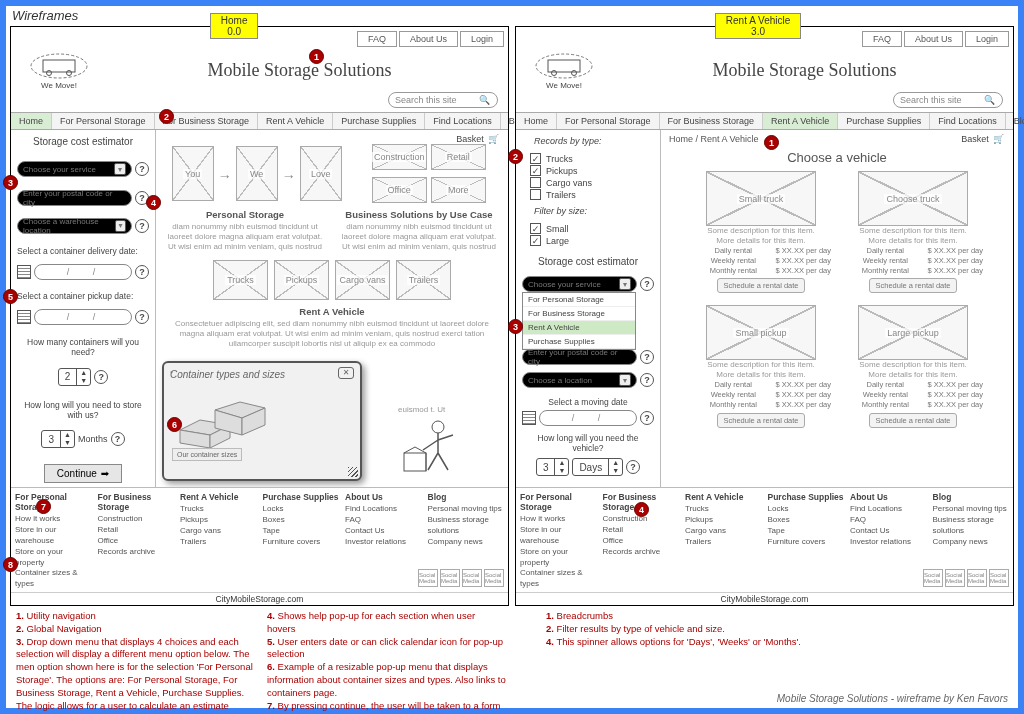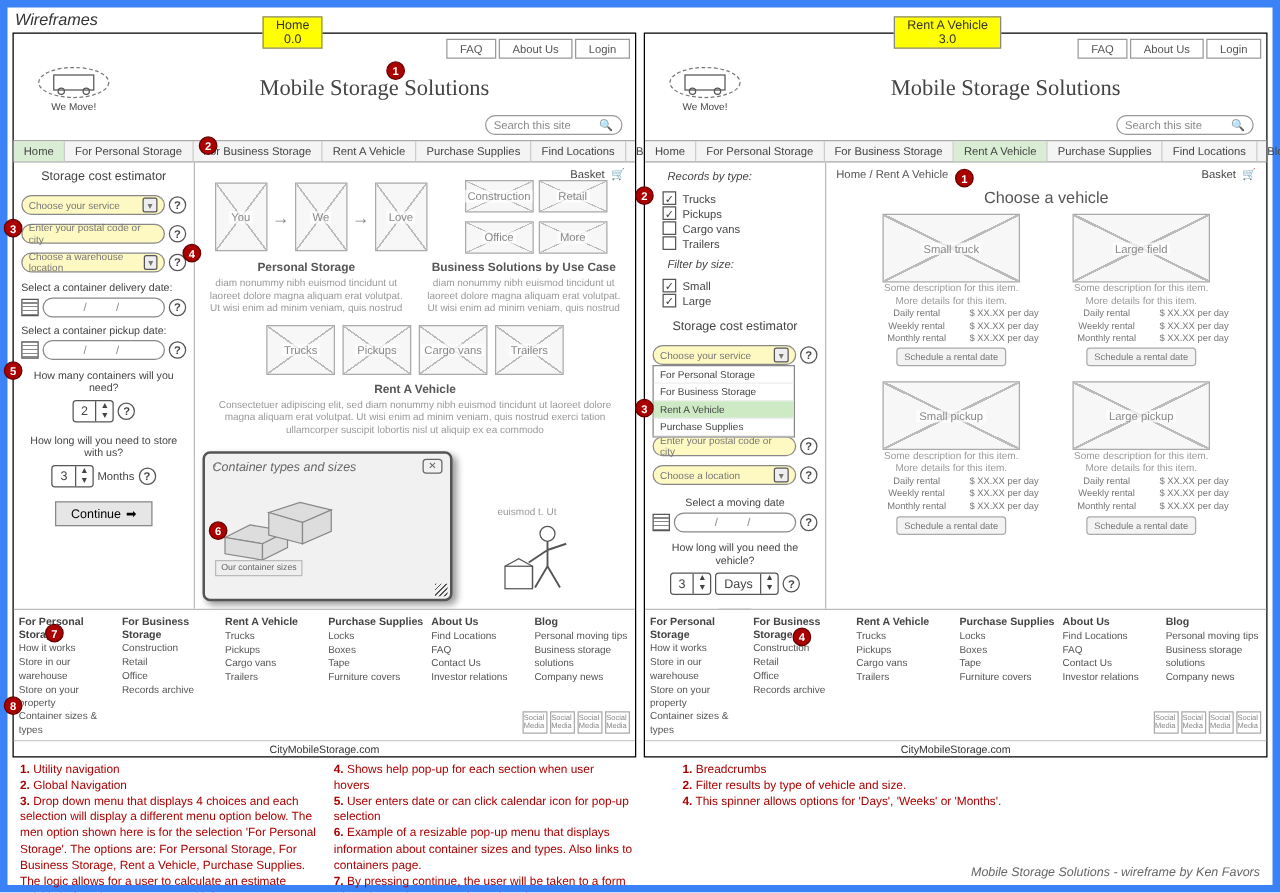--- a/index.html
+++ b/index.html
@@ -14,25 +14,25 @@
   .logo-row { display:flex; align-items:center; padding:0 8px 2px 8px;}
   .logo { text-align:center; font-size:8px; color:#444; width:80px;}
   .logo svg { display:block; margin:0 auto;}
   .site-title { flex:1; text-align:center; font-size:18px; font-family: 'Times New Roman', serif; color:#444;}
   .search-row { display:flex; justify-content:flex-end; padding:0 10px 4px;}
   .search { border:1px solid #999; border-radius:10px; padding:2px 6px; font-size:9px; color:#888; display:flex; align-items:center; gap:6px; width:110px; justify-content:space-between;}
   .nav { display:flex; border-top:1px solid #aaa; border-bottom:1px solid #aaa; background:#f4f4f4;}
   .nav-item { flex:0 0 auto; padding:3px 8px; font-size:9px; border-right:1px solid #ccc; color:#444;}
   .nav-item.active { background:#d8edd3; }
   .body-row { display:flex; flex:1; min-height:0;}
-  .sidebar { width:145px; border-right:1px solid #bbb; padding:4px 6px; font-size:9px; color:#444; display:flex; flex-direction:column; gap:3px; overflow:hidden;}
+  .sidebar { width:145px; border-right:1px solid #bbb; padding:4px 6px; font-size:9px; color:#444; display:flex; flex-direction:column; gap:3px; overflow:hidden;justify-content:space-between;}
   .content { flex:1; padding:4px 8px; font-size:9px; color:#666; position:relative; overflow:hidden;}
   .est-title { text-align:center; font-size:10px; margin:2px 0 4px;}
   .field-row { display:flex; align-items:center; gap:3px; margin:2px 0;}
-  .dropdown, .textfield { flex:1; border:1px solid #888; border-radius:9px; padding:2px 5px; font-size:8px; color:#777; display:flex; justify-content:space-between; align-items:center; height:16px; background:#fef9c3;}
+  .dropdown, .textfield { flex:1; border:1px solid #888; border-radius:9px; padding:2px 5px; font-size:8px; color:#777; display:flex; justify-content:space-between; align-items:center; height:16px; background:#000000;}
   .chev { width:12px; height:12px; border:1px solid #555; border-radius:2px; background:#eee; display:inline-flex; align-items:center; justify-content:center; font-size:8px;}
   .help { width:14px; height:14px; border:1.5px solid #555; border-radius:50%; display:inline-flex; align-items:center; justify-content:center; font-size:9px; font-weight:bold; color:#444;}
   .small-label { font-size:8.5px; margin-top:2px;}
   .date-row { display:flex; align-items:center; gap:3px;}
   .cal { width:14px; height:14px; border:1px solid #555; display:inline-block; background:repeating-linear-gradient(#fff,#fff 2px,#888 2px,#888 3px);}
   .datefield { flex:1; border:1px solid #888; border-radius:9px; height:16px; display:flex; align-items:center; justify-content:center; font-size:9px; letter-spacing:4px; color:#888;}
   .center-label { text-align:center; font-size:8.5px; margin-top:4px;}
   .spinner { display:inline-flex; align-items:center; border:1px solid #555; border-radius:3px; height:18px;}
   .spinner .val { padding:0 6px; font-size:10px;}
   .spinner .arrows { display:flex; flex-direction:column; border-left:1px solid #555;}
@@ -518,21 +518,21 @@
           <div class="cards" id="vehicle-cards">
               <div class="card"><div class="placeholder">
                   <span>Small truck</span>
                 </div><div class="lorem" style="white-space: pre-line;">Some description for this item.
 More details for this item.</div><div class="price-lines">
                   <div>Daily rental<span class="r">$ XX.XX per day</span></div>
                   <div>Weekly rental<span class="r">$ XX.XX per day</span></div>
                   <div>Monthly rental<span class="r">$ XX.XX per day</span></div>
                 </div><div class="sched">Schedule a rental date</div></div>
               <div class="card"><div class="placeholder">
-                  <span>Large field</span>
+                  <span>Choose truck</span>
                 </div><div class="lorem" style="white-space: pre-line;">Some description for this item.
 More details for this item.</div><div class="price-lines">
                   <div>Daily rental<span class="r">$ XX.XX per day</span></div>
                   <div>Weekly rental<span class="r">$ XX.XX per day</span></div>
                   <div>Monthly rental<span class="r">$ XX.XX per day</span></div>
                 </div><div class="sched">Schedule a rental date</div></div>
               <div class="card"><div class="placeholder">
                   <span>Small pickup</span>
                 </div><div class="lorem" style="white-space: pre-line;">Some description for this item.
 More details for this item.</div><div class="price-lines">

